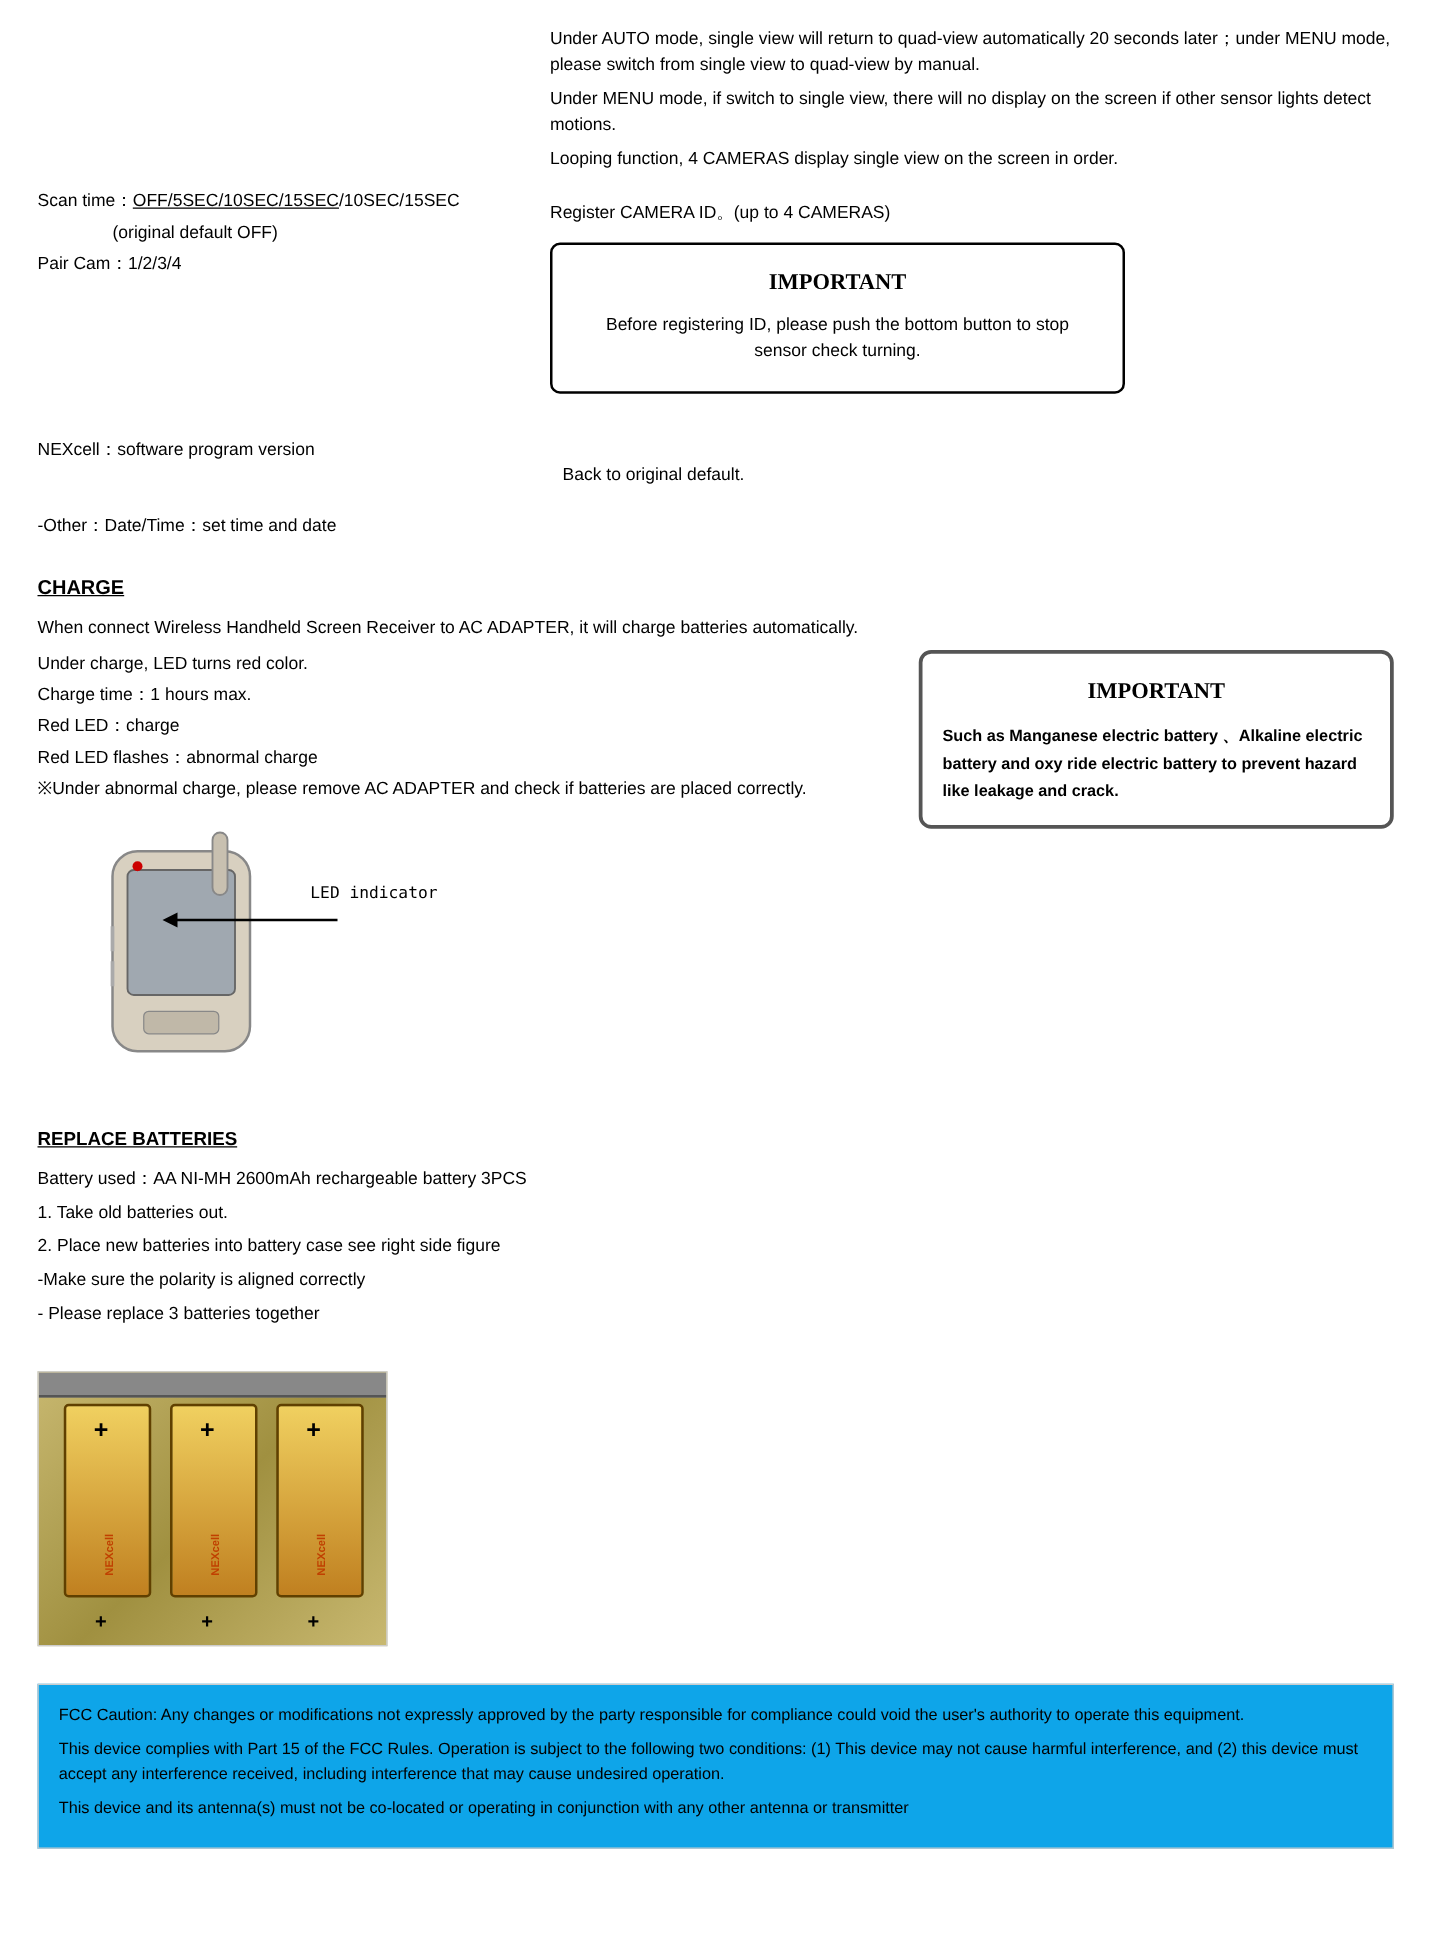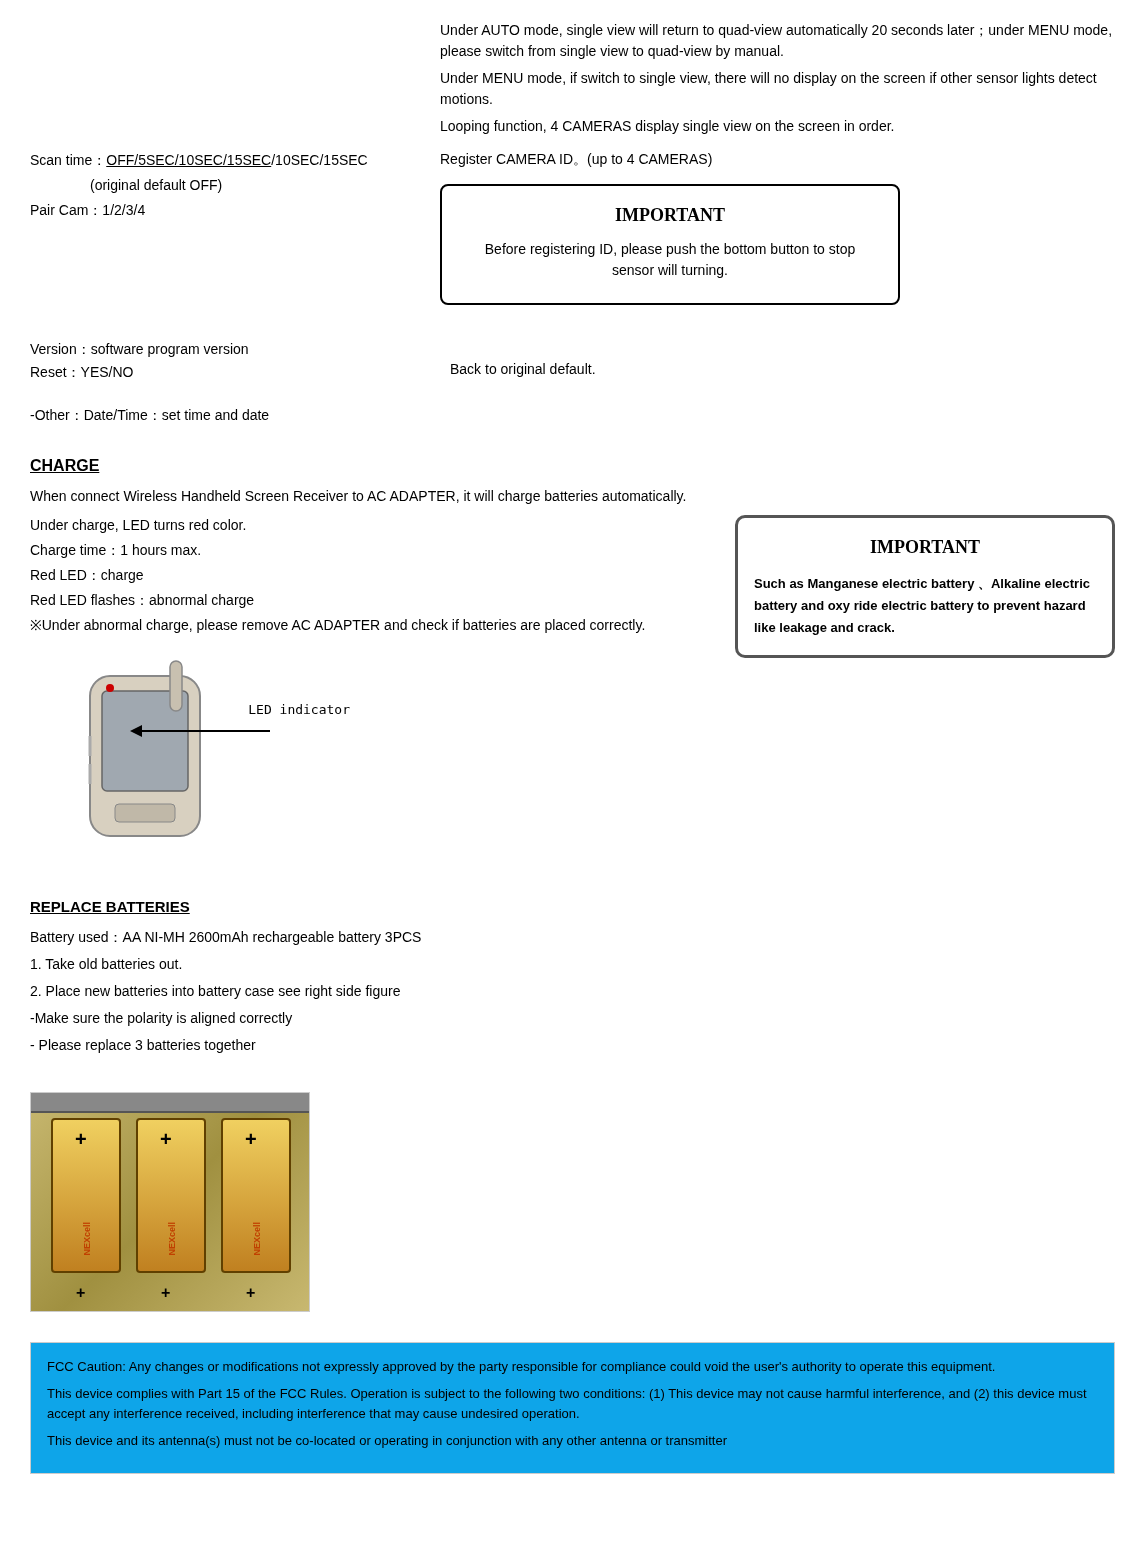--- a/index.html
+++ b/index.html
@@ -159,35 +159,32 @@
       <p style="padding-left:60px;">(original default OFF)</p>
       <p>
         <span>Pair Cam：</span><span>1/2/3/4</span>
       </p>
     </div>
   </div>
   <div class="top-right">
     <p>Under AUTO mode, single view will return to quad-view automatically 20 seconds later；under MENU mode, please switch from single view to quad-view by manual.</p>
     <p style="margin-top:6px;">Under MENU mode, if switch to single view, there will no display on the screen if other sensor lights detect motions.</p>
     <p style="margin-top:6px;">Looping function, 4 CAMERAS display single view on the screen in order.</p>
-    <p style="margin-top:12px;">Register CAMERA ID。(up to 4 CAMERAS)</p>
+    <p style="margin-top:22px;">Register CAMERA ID。(up to 4 CAMERAS)</p>
     <div class="important-box">
       <div class="important-title">IMPORTANT</div>
-      <p>Before registering ID, please push the bottom button to stop sensor will turning.</p>
+      <p>Before registering ID, please push the bottom button to stop sensor check turning.</p>
     </div>
   </div>
 </div>
 
 <div class="version-section">
   <div class="version-left">
     <p>
-      <span>Version：</span><span>software program version</span>
-    </p>
-    <p>
-      <span>Reset：</span><span>YES/NO</span>
+      <span>NEXcell：</span><span>software program version</span>
     </p>
   </div>
   <div>
     <p style="margin-top:20px;">Back to original default.</p>
   </div>
 </div>
 <p class="other-line">-Other：Date/Time：set time and date</p>
 
 <div class="charge-section">
   <div class="charge-title">CHARGE </div>

